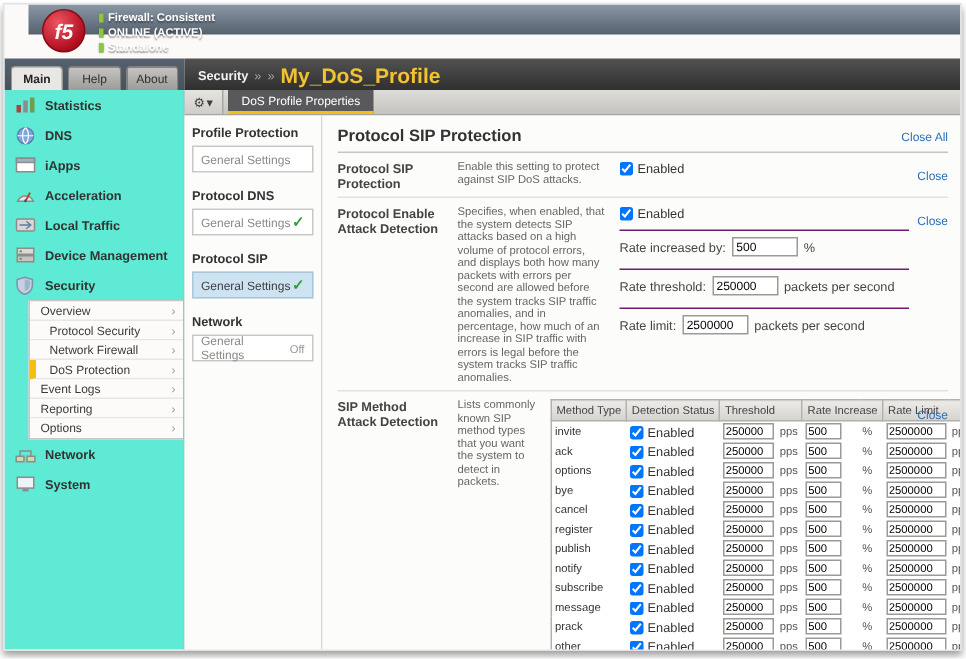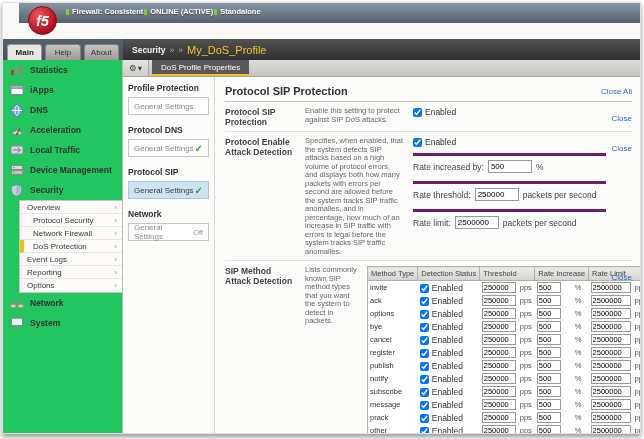--- a/index.html
+++ b/index.html
@@ -5,49 +5,49 @@
   *{margin:0;padding:0;box-sizing:border-box;font-family:"Liberation Sans",sans-serif}
   html,body{width:644px;height:439px;background:#fff;overflow:hidden}
   .screen{position:relative;width:639px;height:432px;margin:2px;background:#fbfaf8;
           border:1px solid #e2e2e2;box-shadow:0 3px 5px rgba(0,0,0,.4);overflow:hidden}
 
   
   .header{position:absolute;top:0;left:16px;right:0;height:20px;background:linear-gradient(#8a97a5,#55616d)}
   .logo{position:absolute;left:9px;top:3px;width:29px;height:29px;border-radius:50%;
         background:radial-gradient(circle at 35% 30%,#ef5560,#b00c1f 72%);border:1px solid #870a17;
         color:#fff;font-weight:bold;font-style:italic;font-size:14px;display:flex;align-items:center;justify-content:center}
-  .status{position:absolute;left:47px;top:4px;display:flex;gap:1px}
+  .status{position:absolute;left:47px;top:4px;display:flex;flex-direction:column;gap:1px}
   .status-line{display:flex;align-items:center;gap:3px;height:9px}
   .status-dot{width:3px;height:6px;background:#8dc63f;box-shadow:0 0 1px #4e7a1e}
   .status-text{color:#fff;font-size:7.5px;font-weight:bold;text-shadow:0 1px 1px rgba(0,0,0,.4)}
 
   
   .nav-tabs{position:absolute;top:36px;left:0;width:120px;height:21px;background:linear-gradient(#55616d,#47525d);
             display:flex;align-items:flex-end;gap:3px;padding:0 4px}
   .tab{flex:1;height:16px;border-radius:3px 3px 0 0;font-size:8px;text-align:center;line-height:16px;cursor:default}
   .tab.active{background:#e9e7e3;font-weight:bold;color:#222;border:1px solid #9a9893;border-bottom:none}
   .tab.inactive{background:linear-gradient(#c6c4c0,#9e9c98);color:#2f2f2f;border:1px solid #83817d;border-bottom:none}
 
   
   .breadcrumb{position:absolute;top:36px;left:120px;right:0;height:21px;background:linear-gradient(#525252,#2f2f2f);
               display:flex;align-items:center;gap:4px;padding:0 9px}
   .bc-part{color:#f2f2f2;font-size:8.5px;font-weight:bold}
   .bc-sep{color:#a8a8a8;font-size:8.5px}
-  .bc-current{color:#f2c230;font-size:11px;font-weight:normal}
+  .bc-current{color:#f2c230;font-size:14px;font-weight:bold}
 
   
   .toolbar{position:absolute;top:57px;left:120px;right:0;height:17px;background:linear-gradient(#dedcd8,#c6c4c0);
            border-bottom:1px solid #a7a5a1;display:flex;align-items:stretch}
   .gear-btn{width:26px;display:flex;align-items:center;justify-content:center;gap:1px;font-size:8.5px;color:#3f3f3f;
             border-right:1px solid #a9a7a3;background:linear-gradient(#e6e4e0,#cfcdc9)}
   .tb-tab{margin-left:3px;padding:0 9px;background:#59595b;color:#fff;font-size:8px;display:flex;align-items:center;
           border-bottom:2px solid #f5bf10}
 
   
-  .sidebar{position:absolute;top:57px;left:0;width:120px;bottom:0;background:#22c55e;border-right:1px solid #bbb9b5}
+  .sidebar{position:absolute;top:57px;left:0;width:120px;bottom:0;background:#5eead4;border-right:1px solid #bbb9b5}
   .side-item{display:flex;align-items:center;gap:6px;height:20px;padding:0 6px;cursor:default}
   .side-item .label{font-size:8.5px;font-weight:bold;color:#333}
   .icon{width:15px;height:13px;display:inline-flex;align-items:center;justify-content:center;flex:none}
   .submenu{margin-left:16px;background:#fcfbfa;border:1px solid #c8c6c2;border-right:none}
   .sub-item{display:flex;align-items:center;justify-content:space-between;height:13px;padding:0 5px 0 7px;
             border-bottom:1px solid #e8e6e2;background:#fcfbfa}
   .sub-item:last-child{border-bottom:none}
   .sub-item .label{font-size:8px;color:#3a3a3a}
   .sub-item.indent{padding-left:13px}
   .sub-item.active{border-left:4px solid #f5bf10;padding-left:9px}
@@ -70,21 +70,21 @@
   .mtitle{font-size:11px;font-weight:bold;color:#333}
   a.close-link{color:#2a6ebb;font-size:8px;text-decoration:none}
   .crow{display:flex;border-bottom:1px solid #e4e2de;padding:5px 0 4px 0}
   .lbl{width:80px;padding-right:6px;font-size:8.5px;font-weight:bold;color:#444;line-height:10px}
   .desc{width:108px;padding-right:10px;font-size:7.5px;color:#666;line-height:8.5px}
   .desc3{width:62px;padding-right:6px;font-size:7.5px;color:#666;line-height:8.5px}
   .ctrl{flex:1;min-width:0}
   .closec{width:26px;text-align:right}
   .enbl{display:flex;align-items:flex-end;gap:3px;font-size:8.5px;color:#333}
   input[type=checkbox]{width:9px;height:9px;margin:0}
-  .field-line{display:flex;align-items:center;gap:4px;padding:4px 0;border-top:3px solid #701a75;font-size:8.5px;color:#444;margin-top:4px}
+  .field-line{display:flex;align-items:center;gap:4px;padding:4px 0;border-top:1px solid #701a75;font-size:8.5px;color:#444;margin-top:4px}
   .field-line input{height:13px;width:44px;border:1px solid #9c9a96;font-size:8px;padding:0 2px}
   .enbl-row2{padding-bottom:2px}
 
   
   .sip-table{border-collapse:collapse;border:1px solid #b3b1ae;background:#fff}
   .sip-table th{background:linear-gradient(#edebe8,#d5d3d0);border:1px solid #b3b1ae;font-size:7.5px;font-weight:normal;
                 color:#444;padding:2px 3px;text-align:left;white-space:nowrap}
   .sip-table td{font-size:7.5px;color:#333;padding:1px 2px;white-space:nowrap}
   .sip-table input[type=text]{height:11px;border:1px solid #9c9a96;font-size:7.5px;padding:0 1px}
   .sip-table .in-th{width:34px}.sip-table .in-inc{width:24px}.sip-table .in-lim{width:40px}
@@ -141,35 +141,35 @@
             <svg width="14" height="12" viewBox="0 0 14 12">
               <rect x="1" y="6" width="3" height="5" fill="#a94442"></rect>
               <rect x="5.5" y="3" width="3" height="8" fill="#8c8c8c"></rect>
               <rect x="10" y="1" width="3" height="10" fill="#6f9e4d"></rect>
             </svg>
           </span>
           <span class="label">Statistics</span>
         </div>
         <div class="side-item">
           <span class="icon">
-            <svg width="14" height="12" viewBox="0 0 14 12">
-              <rect x="1" y="1.5" width="12" height="9" fill="#fff" stroke="#8c8c8c"></rect>
-              <rect x="1" y="1.5" width="12" height="2.8" fill="#9db3c8" stroke="#8c8c8c"></rect>
-            </svg>
-          </span>
-          <span class="label">iApps</span>
-        </div>
-        <div class="side-item">
-          <span class="icon">
             <svg width="14" height="13" viewBox="0 0 14 13">
               <circle cx="7" cy="6.5" r="5.4" fill="#7da7d9" stroke="#5a7fa8"></circle>
               <path d="M1.6 6.5h10.8 M7 1.1c2.6 2.4 2.6 8.4 0 10.8 M7 1.1c-2.6 2.4-2.6 8.4 0 10.8" stroke="#fff" fill="none" stroke-width="0.8"></path>
             </svg>
           </span>
           <span class="label">DNS</span>
+        </div>
+        <div class="side-item">
+          <span class="icon">
+            <svg width="14" height="12" viewBox="0 0 14 12">
+              <rect x="1" y="1.5" width="12" height="9" fill="#fff" stroke="#8c8c8c"></rect>
+              <rect x="1" y="1.5" width="12" height="2.8" fill="#9db3c8" stroke="#8c8c8c"></rect>
+            </svg>
+          </span>
+          <span class="label">iApps</span>
         </div>
         <div class="side-item">
           <span class="icon">
             <svg width="14" height="12" viewBox="0 0 14 12">
               <path d="M1.8 10.2a5.6 5.6 0 0 1 10.4 0z" fill="#e9e7e4" stroke="#8c8c8c"></path>
               <path d="M7.2 9.8 10 4.4" stroke="#c0392b" stroke-width="1.2"></path>
               <circle cx="7" cy="9.8" r="1" fill="#555"></circle>
             </svg>
           </span>
           <span class="label">Acceleration</span>

